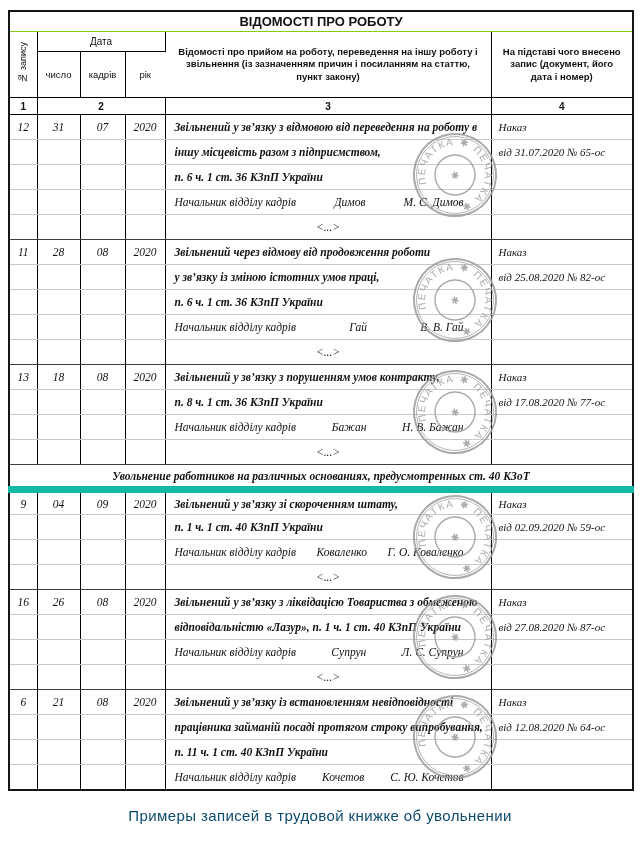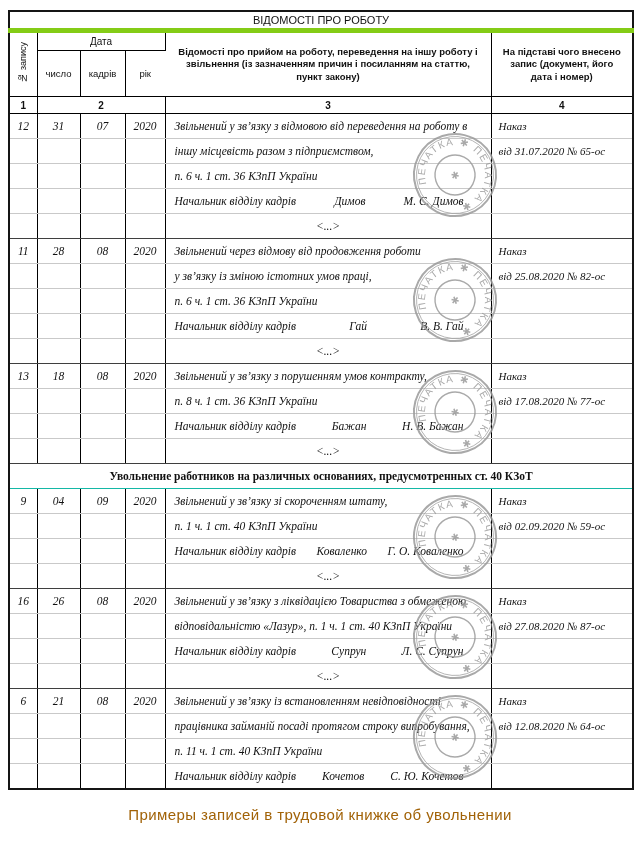--- a/index.html
+++ b/index.html
@@ -22,24 +22,24 @@
     border: 2px solid #151515;
   }
   col.w-no  { width: 28px; }
   col.w-day { width: 43px; }
   col.w-mon { width: 45px; }
   col.w-yr  { width: 40px; }
   col.w-det { width: 326px; }
   col.w-bas { width: 142px; }
 
   .title-cell {
-    border-bottom: 5px solid #84cc16;
-    text-align: center;
-    font-weight: normal;
-    font-size: 11px;
+    border-bottom: 1px solid #84cc16;
+    text-align: center;
+    font-weight: bold;
+    font-size: 13px;
     height: 18px;
     padding: 2px;
   }
   th {
     border-right: 1px solid #000;
     border-bottom: 1px solid #000;
     font-weight: normal;
     padding: 1px;
     vertical-align: middle;
   }
@@ -86,49 +86,50 @@
     font-family: "Liberation Serif", serif;
     font-style: italic;
     font-size: 11.5px;
   }
   td.c-bas {
     font-family: "Liberation Serif", serif;
     font-style: italic;
     font-size: 11px;
     padding-left: 7px;
   }
-  .det-text { padding-left: 8px; }
+  .det-text { padding-left: 8px; font-weight: bold; }
   .det-ellipsis { text-align: center; }
   .sig {
     display: flex;
     justify-content: space-between;
     padding: 0 26px 0 8px;
     text-align: center;
   }
   .section-cell {
     text-align: center;
     font-family: "Liberation Serif", serif;
+    font-style: italic;
     font-weight: bold;
     font-size: 11.5px;
-    border-bottom: 1px solid #14b8a6;
+    border-bottom: 7px solid #14b8a6;
     height: 25px;
     vertical-align: middle;
     margin-top: 44px;
   }
   .stamp {
     position: absolute;
     width: 92px; height: 92px;
     pointer-events: none;
     opacity: 0.85;
     transform: rotate(-18deg);
   }
   .caption {
     text-align: center;
     font-size: 15px;
-    color: #a16207;
+    color: #0c4a6e;
     margin-top: 16px;
     letter-spacing: 0.4px;
   }
 </style>
 </head>
 <body>
 
 <div class="table-wrap">
   <table>
     <colgroup>

